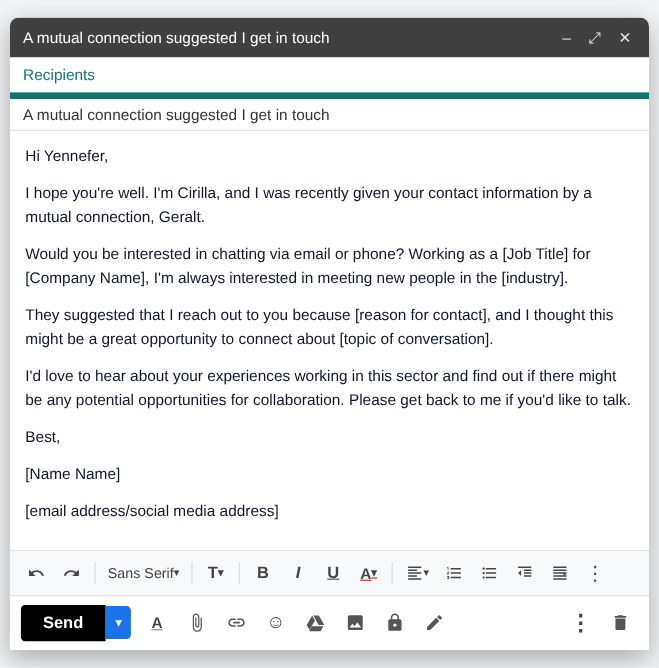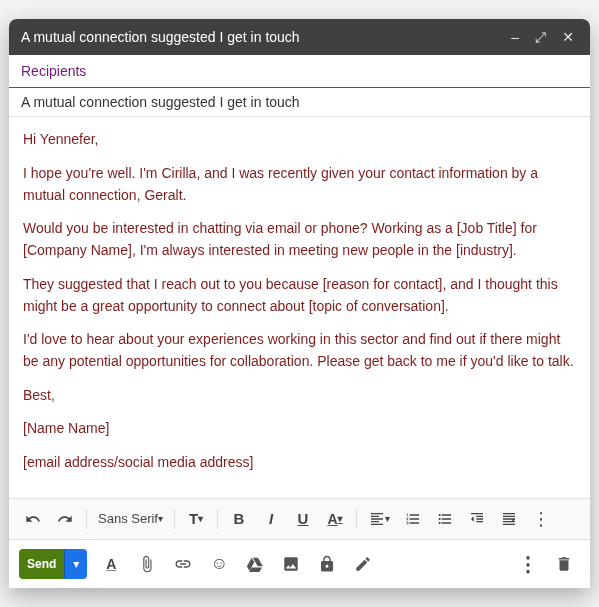--- a/index.html
+++ b/index.html
@@ -43,37 +43,37 @@
       color: #fff;
       cursor: pointer;
       font-size: 14px;
       padding: 2px 4px;
       line-height: 1;
       opacity: 0.85;
     }
 
     .recipients-row {
       padding: 8px 12px;
-      border-bottom: 1px solid #0f766e;
-      font-size: 14px;
-      color: #701a75;
+      border-bottom: 6px solid #0f766e;
+      font-size: 14px;
+      color: #0f766e;
     }
 
     .subject-row {
       padding: 6px 12px;
       border-bottom: 1px solid #e0e0e0;
       font-size: 14px;
       font-weight: 500;
       color: #333;
     }
 
     .email-body {
       padding: 12px 14px;
       font-size: 14px;
-      color: #7f1d1d;
+      color: #0f172a;
       line-height: 1.55;
       flex: 1;
       min-height: 340px;
     }
 
     .email-body p {
       margin-bottom: 12px;
     }
 
     .toolbar {
@@ -126,25 +126,25 @@
       gap: 8px;
       border-top: 1px solid #e0e0e0;
     }
 
     .send-btn-group {
       display: flex;
       align-items: center;
     }
 
     .send-btn {
-      background: #4d7c0f;
+      background: #000000;
       color: #fff;
       border: none;
-      padding: 8px 8px;
-      font-size: 12px;
+      padding: 8px 20px;
+      font-size: 15px;
       font-weight: 600;
       border-radius: 4px 0 0 4px;
       cursor: pointer;
     }
 
     .send-dropdown-btn {
       background: #1a73e8;
       color: #fff;
       border: none;
       border-left: 1px solid #1558b0;

